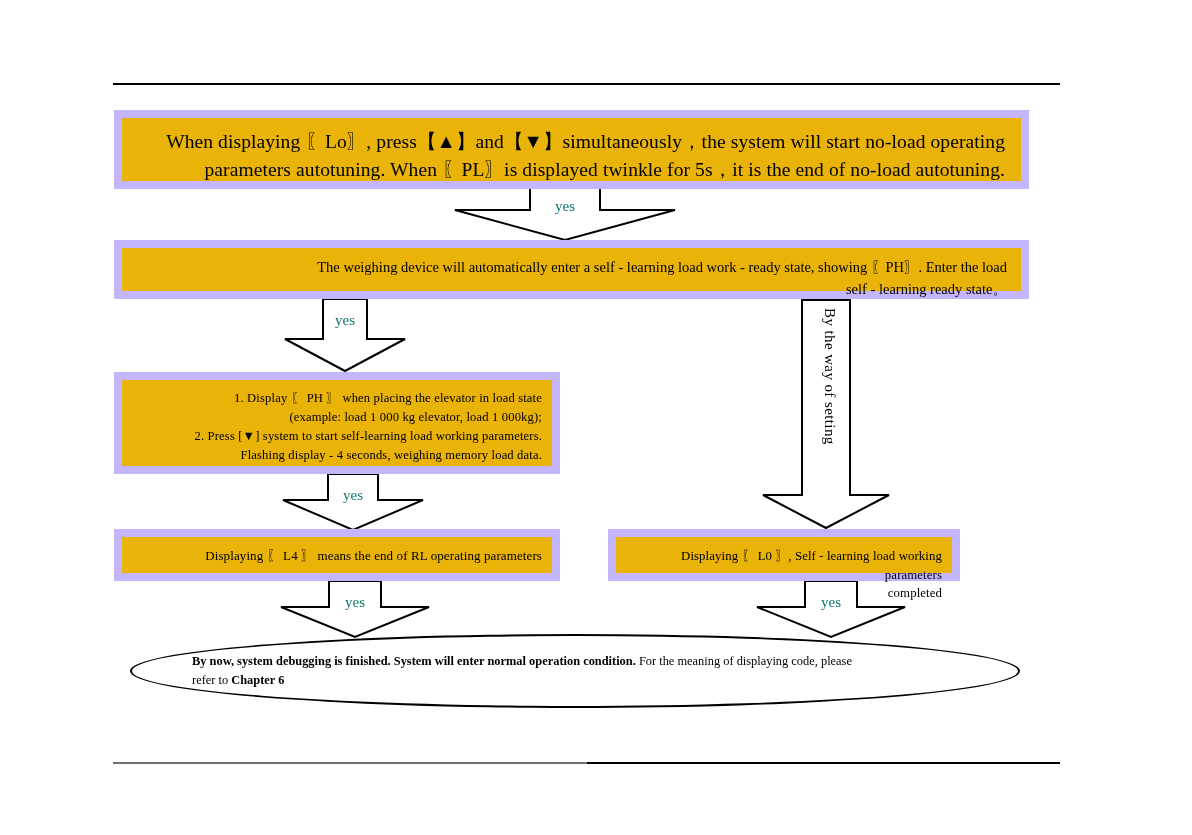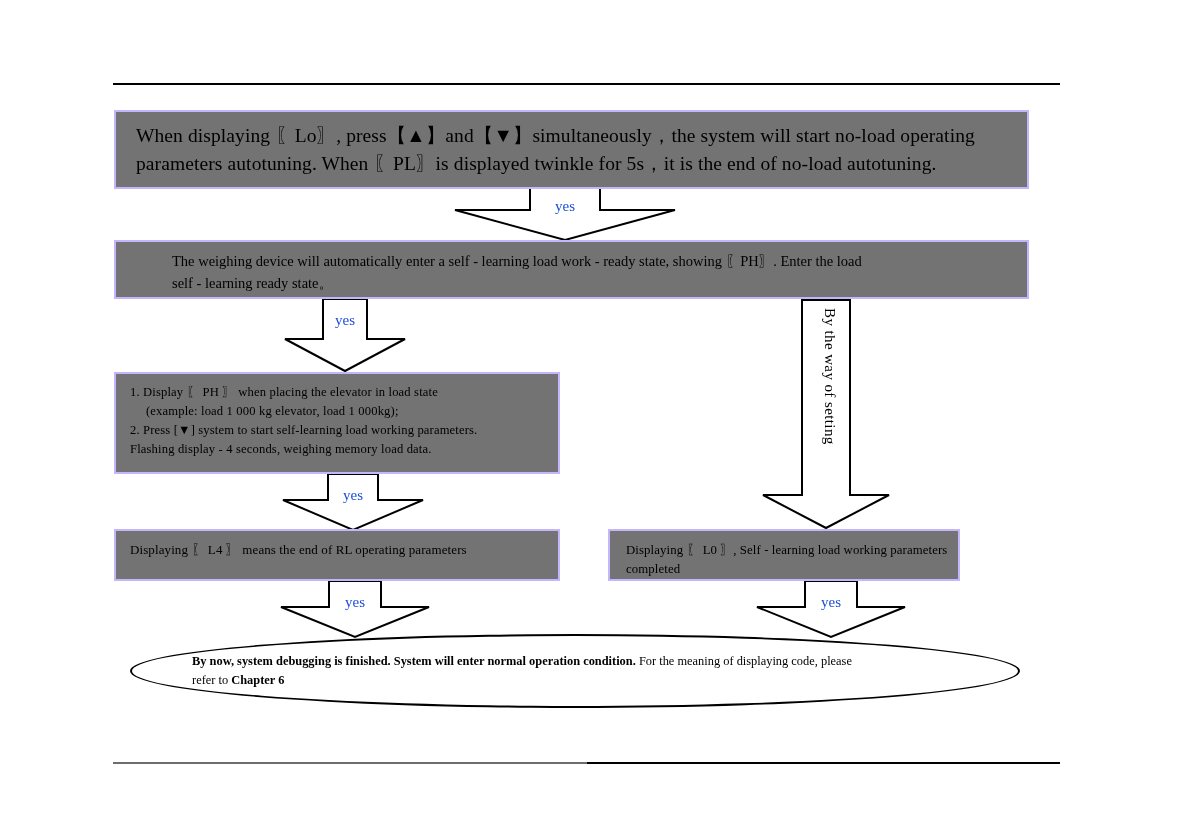--- a/index.html
+++ b/index.html
@@ -43,23 +43,24 @@
     top: 762px;
     width: 473px;
     height: 2px;
     background: #000000;
   }
 
   
   .box {
     position: absolute;
     box-sizing: border-box;
-    border: 2px solid #c4b5fd;
-    background: #737373;
+    border: 8px solid #c4b5fd;
+    background: #eab308;
     z-index: 5;
+    text-align: right;
   }
   .box-inner {
     padding: 7px 14px 6px 18px;
   }
   .box p {
     margin: 0;
     line-height: 1.38;
   }
 
   
@@ -179,21 +180,21 @@
     fill: #ffffff;
     stroke: #000000;
     stroke-width: 2;
     stroke-linejoin: miter;
   }
   .yes-label {
     position: absolute;
     z-index: 4;
     font-size: 15px;
     font-family: "Liberation Serif", "DejaVu Serif", serif;
-    color: #1d4ed8;
+    color: #0f766e;
     text-align: center;
     line-height: 1;
     white-space: nowrap;
   }
 
   
   #vlabel-setting {
     position: absolute;
     z-index: 4;
     font-size: 15px;

